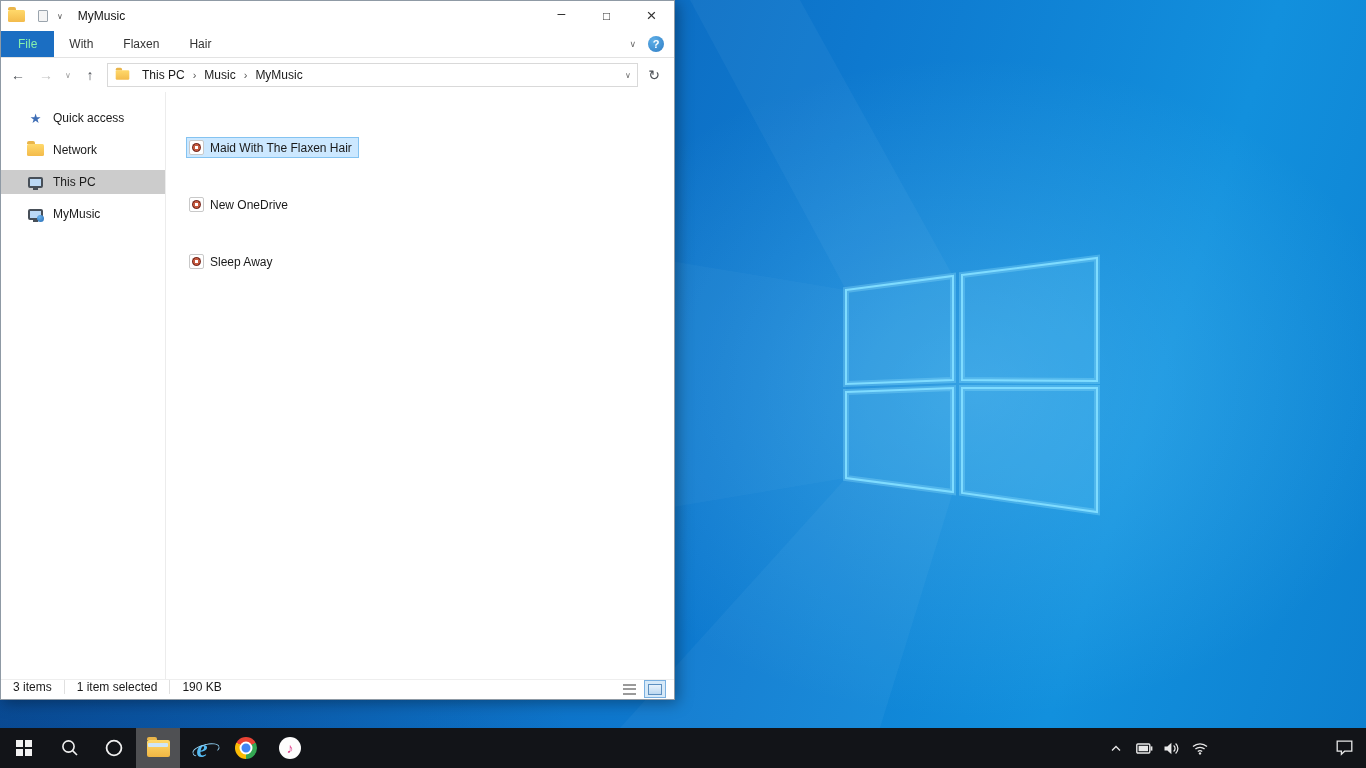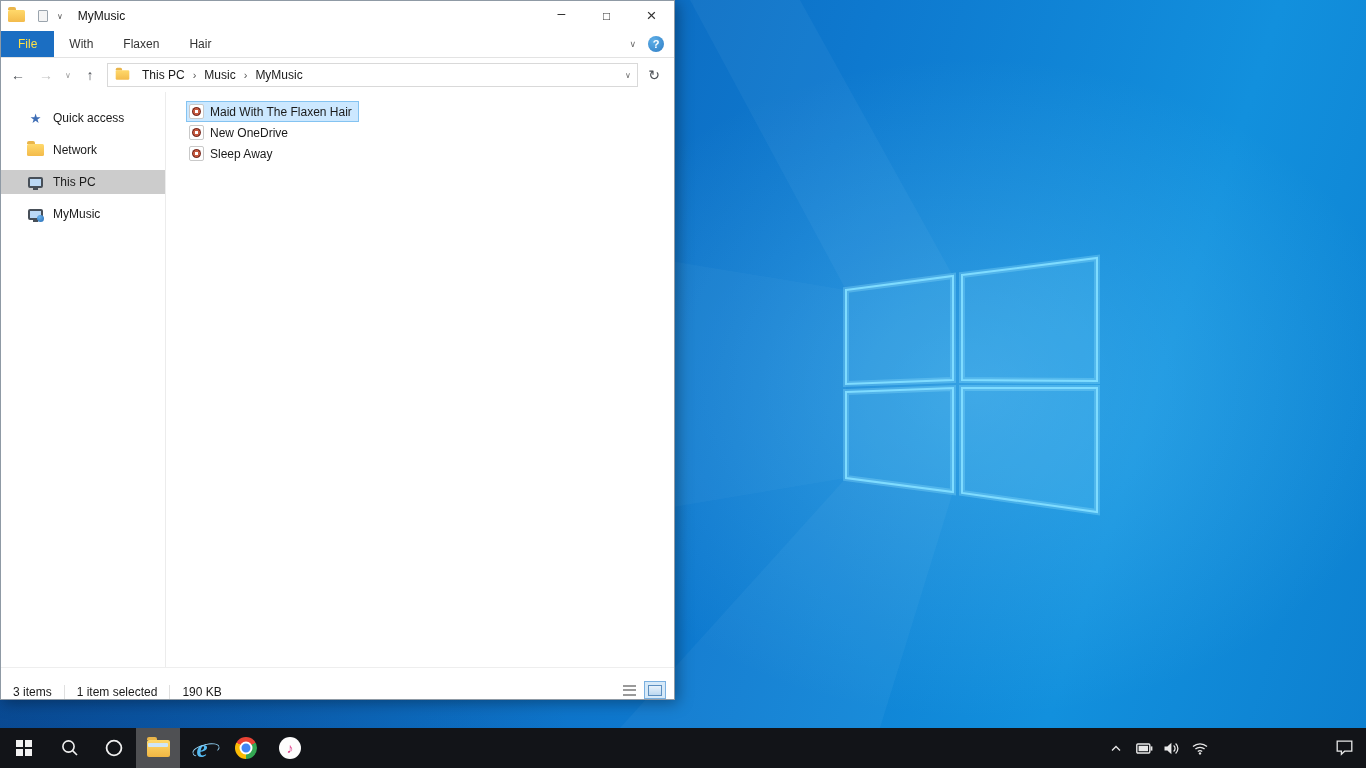--- a/index.html
+++ b/index.html
@@ -31,21 +31,21 @@
   .win-title { margin-left:15px; font-size:12px; color:#111; }
   .win-controls { margin-left:auto; display:flex; height:100%; }
   .ctl { width:45px; height:100%; display:flex; align-items:center; justify-content:center; color:#333; }
   .ctl.min { font-size:14px; padding-bottom:6px; }
   .ctl.max { font-size:12px; }
   .ctl.close { font-size:17px; }
 
   
   .tabsrow { height:27px; display:flex; align-items:stretch; border-bottom:1px solid #e3e3e3; flex:0 0 auto; }
   .tab { display:flex; align-items:center; padding:0 15px; color:#333; }
-  .tab.file { background:#1b6ec2; color:#fde047; padding:0 17px; }
+  .tab.file { background:#1b6ec2; color:#86efac; padding:0 17px; }
   .tabs-right { margin-left:auto; display:flex; align-items:center; gap:12px; padding-right:10px; }
   .collapse-chev { font-size:9px; color:#6a6a6a; }
   .help-circle { width:16px; height:16px; border-radius:50%; background:radial-gradient(circle at 35% 30%,#5fb0e8,#2e7cc4); color:#fff; font-weight:bold; font-size:11px; display:flex; align-items:center; justify-content:center; }
 
   
   .navrow { height:34px; display:flex; align-items:center; padding:0 8px 0 4px; gap:2px; flex:0 0 auto; }
   .navbtn { width:26px; height:26px; display:flex; align-items:center; justify-content:center; font-size:14px; color:#4b4f55; }
   .navbtn.disabled { color:#c3c3c3; }
   .navbtn.small { width:14px; font-size:8px; color:#9a9a9a; }
   .addressbar { flex:1; height:24px; border:1px solid #d9d9d9; display:flex; align-items:center; margin:0 2px; background:#fff; }
@@ -64,29 +64,29 @@
   .sidebar { width:165px; border-right:1px solid #ececec; padding-top:14px; flex:0 0 auto; }
   .side-item { height:24px; margin-bottom:8px; display:flex; align-items:center; gap:9px; padding-left:26px; color:#1a1a1a; }
   .side-item.selected { background:#cccccc; }
   .icon-cell { width:17px; display:flex; justify-content:center; }
   .qa-star { color:#3e6db5; font-size:13px; line-height:1; }
   .monitor { width:15px; height:11px; border:2px solid #474f58; border-radius:2px; background:#bcd9f5; position:relative; }
   .monitor::after { content:""; position:absolute; left:3px; bottom:-4px; width:5px; height:2px; background:#474f58; }
   .monitor.net::before { content:""; position:absolute; right:-3px; bottom:-4px; width:7px; height:7px; border-radius:50%; background:radial-gradient(circle at 35% 30%,#6db3ec,#1f68b4); }
 
   .content { flex:1; padding:9px 0 0 20px; }
-  .file-row { display:flex; width:max-content; align-items:center; gap:6px; padding:2px 6px 2px 2px; margin-bottom:0; border:1px solid transparent; height:21px; }
+  .file-row { display:flex; width:max-content; align-items:center; gap:6px; padding:2px 6px 2px 2px; margin-bottom:0; border:1px solid transparent; height:21px;margin-top:36px; }
   .file-row.selected { background:#cce8ff; border-color:#84c3f1; }
   .mfile { width:15px; height:15px; background:#fff; border:1px solid #c9c9c9; border-radius:2px; display:flex; align-items:center; justify-content:center; flex:0 0 auto; }
   .mfile i { width:9px; height:9px; border-radius:50%; display:block;
              background:radial-gradient(circle,#ffffff 0 1.5px,#c4583d 1.5px 3px,#80created 3px); }
   .mfile i { background:radial-gradient(circle,#ffffff 0 1.5px,#c4583d 1.5px 3.2px,#7c2d22 3.2px); }
 
   
-  .statusbar { height:32px; border-top:1px solid #eeeeee; display:flex; align-items:flex-end; padding:0 8px 0 12px; flex:0 0 auto; }
+  .statusbar { height:20px; border-top:1px solid #eeeeee; display:flex; align-items:flex-start; padding:0 8px 0 12px; flex:0 0 auto; }
   .status-text { color:#1a1a1a; }
   .status-sep { width:1px; height:14px; background:#e0e0e0; margin:0 12px; }
   .status-right { margin-left:auto; display:flex; gap:4px; }
   .viewbtn { width:22px; height:18px; display:flex; align-items:center; justify-content:center; border:1px solid transparent; }
   .viewbtn.active { background:#d6e9f8; border-color:#7ab0e0; }
   .vd { width:13px; height:11px; background:repeating-linear-gradient(#9a9a9a 0 2px, transparent 2px 4.5px); }
   .vt { width:14px; height:11px; border:1px solid #5c8fc0; background:linear-gradient(#e8f2fb,#bcd8f0); }
 
   
   .taskbar { position:absolute; left:0; bottom:0; width:1366px; height:40px; background:#121418; display:flex; align-items:stretch; color:#e8e8e8; }

